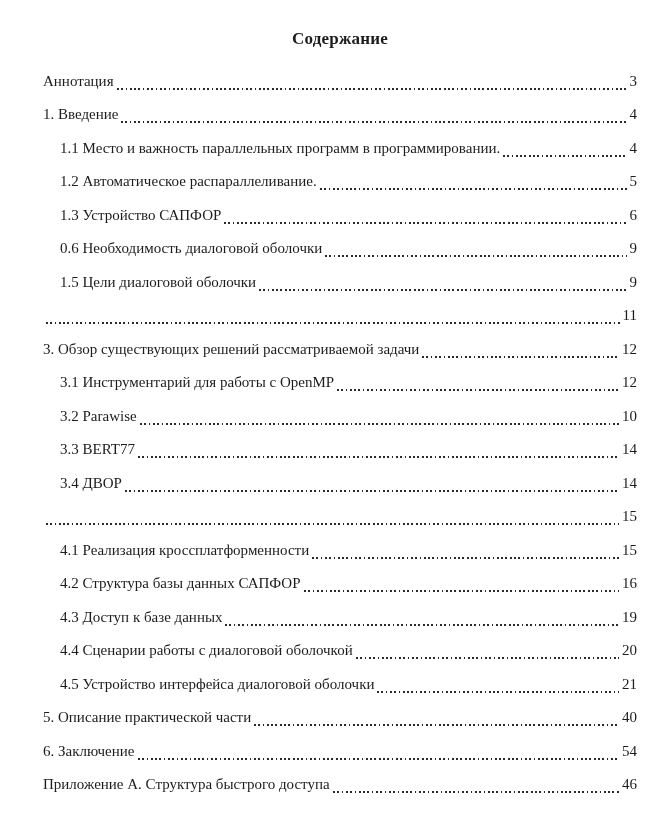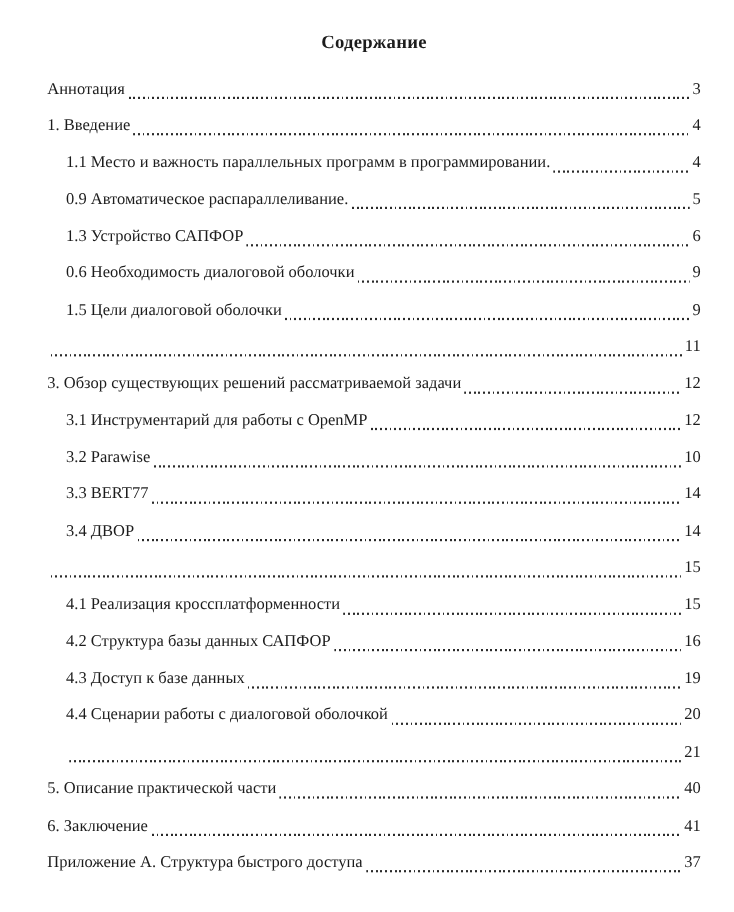--- a/index.html
+++ b/index.html
@@ -77,21 +77,21 @@
     <span class="pagenum">4</span>
   </div>
 
   <div class="row level1">
     <span class="label">1.1 Место и важность параллельных программ в программировании.</span>
     <span class="dots"></span>
     <span class="pagenum">4</span>
   </div>
 
   <div class="row level1">
-    <span class="label">0.9 Автоматическое распараллеливание.</span>
+    <span class="label">1.2 Автоматическое распараллеливание.</span>
     <span class="dots"></span>
     <span class="pagenum">5</span>
   </div>
 
   <div class="row level1">
     <span class="label">1.3 Устройство САПФОР</span>
     <span class="dots"></span>
     <span class="pagenum">6</span>
   </div>
 
@@ -165,36 +165,37 @@
     <span class="pagenum">19</span>
   </div>
 
   <div class="row level1">
     <span class="label">4.4 Сценарии работы с диалоговой оболочкой</span>
     <span class="dots"></span>
     <span class="pagenum">20</span>
   </div>
 
   <div class="row level1">
+    <span class="label">4.5 Устройство интерфейса диалоговой оболочки</span>
     <span class="dots"></span>
     <span class="pagenum">21</span>
   </div>
 
   <div class="row level0">
     <span class="label">5. Описание практической части</span>
     <span class="dots"></span>
     <span class="pagenum">40</span>
   </div>
 
   <div class="row level0">
     <span class="label">6. Заключение</span>
     <span class="dots"></span>
-    <span class="pagenum">41</span>
+    <span class="pagenum">54</span>
   </div>
 
 
   <div class="row level0">
     <span class="label">Приложение А. Структура быстрого доступа</span>
     <span class="dots"></span>
-    <span class="pagenum">37</span>
+    <span class="pagenum">46</span>
   </div>
 </div>
 </div>
 
 </body></html>

